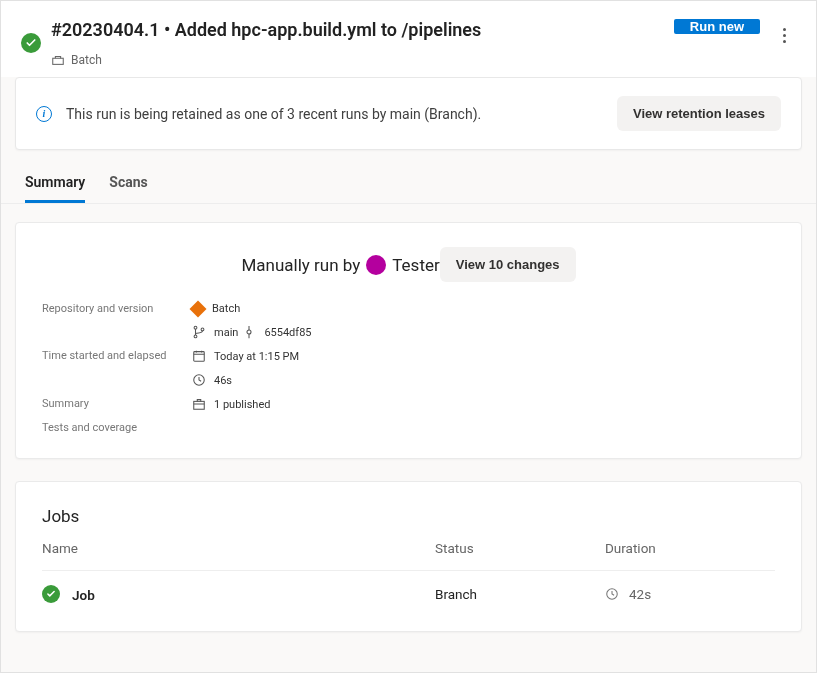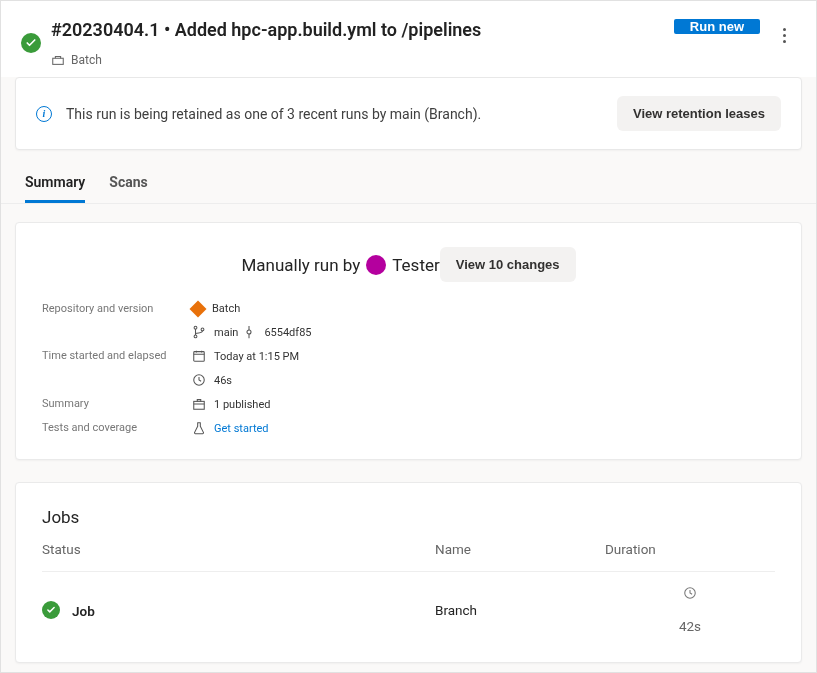--- a/index.html
+++ b/index.html
@@ -87,21 +87,21 @@
       font-size: 13.5px;
     }
     .jobs-head { color: #666; padding: 6px 0 14px 0; }
     .jobs-row { padding: 14px 0 4px 0; border-top: 1px solid #eee; }
     .jobs-row .name-cell { display: flex; align-items: flex-end; gap: 12px; font-weight: 600; }
     .status-badge-sm {
       width: 18px; height: 18px; border-radius: 50%; background: #3a9b3a;
       display: flex; align-items: center; justify-content: center;
     }
     .status-badge-sm svg { width: 10px; height: 10px; }
-    .muted { color: #666; display: flex; align-items: center; gap: 18px; flex-direction: column; }
+    .muted { color: #666; display: flex; align-items: center; gap: 10px; }
   </style>
 </head>
 <body>
 
 <div class="header">
   <div class="header-main">
     <span class="status-badge">
       <svg viewBox="0 0 16 16">
           <path d="M3 8l3 3 7-7" stroke="#fff" stroke-width="2.2" fill="none" stroke-linecap="round" stroke-linejoin="round"></path>
         </svg>
@@ -199,36 +199,28 @@
         <div class="row">
           <svg class="icon-s" viewBox="0 0 16 16">
               <rect x="2" y="5" width="12" height="9" fill="none" stroke="#555" stroke-width="1.2"></rect>
               <path d="M2 8h12M6 5V3h4v2" stroke="#555" stroke-width="1.2" fill="none"></path>
             </svg>
           <span>1 published</span>
         </div>
       </div>
 
       <div class="detail-label">Tests and coverage</div>
-      <div class="detail-val">
-        <div class="row">
-          <svg class="icon-s" viewBox="0 0 16 16">
-              <path d="M6 2h4M6.5 2v4L3 13a1 1 0 001 1.5h8a1 1 0 001-1.5L9.5 6V2" fill="none" stroke="#555" stroke-width="1.2" stroke-linejoin="round"></path>
-            </svg>
-          <span class="link">Get started</span>
-        </div>
-      </div>
     </div>
   </div>
 
   <div class="card jobs-card">
     <div class="jobs-title">Jobs</div>
     <div class="jobs-head">
+      <div>Name</div>
       <div>Status</div>
-      <div>Name</div>
       <div>Duration</div>
     </div>
     <div class="jobs-row">
       <div class="name-cell">
         <span class="status-badge-sm">
           <svg viewBox="0 0 16 16">
               <path d="M3 8l3 3 7-7" stroke="#fff" stroke-width="2.4" fill="none" stroke-linecap="round" stroke-linejoin="round"></path>
             </svg>
         </span>
         <span>Job</span>

